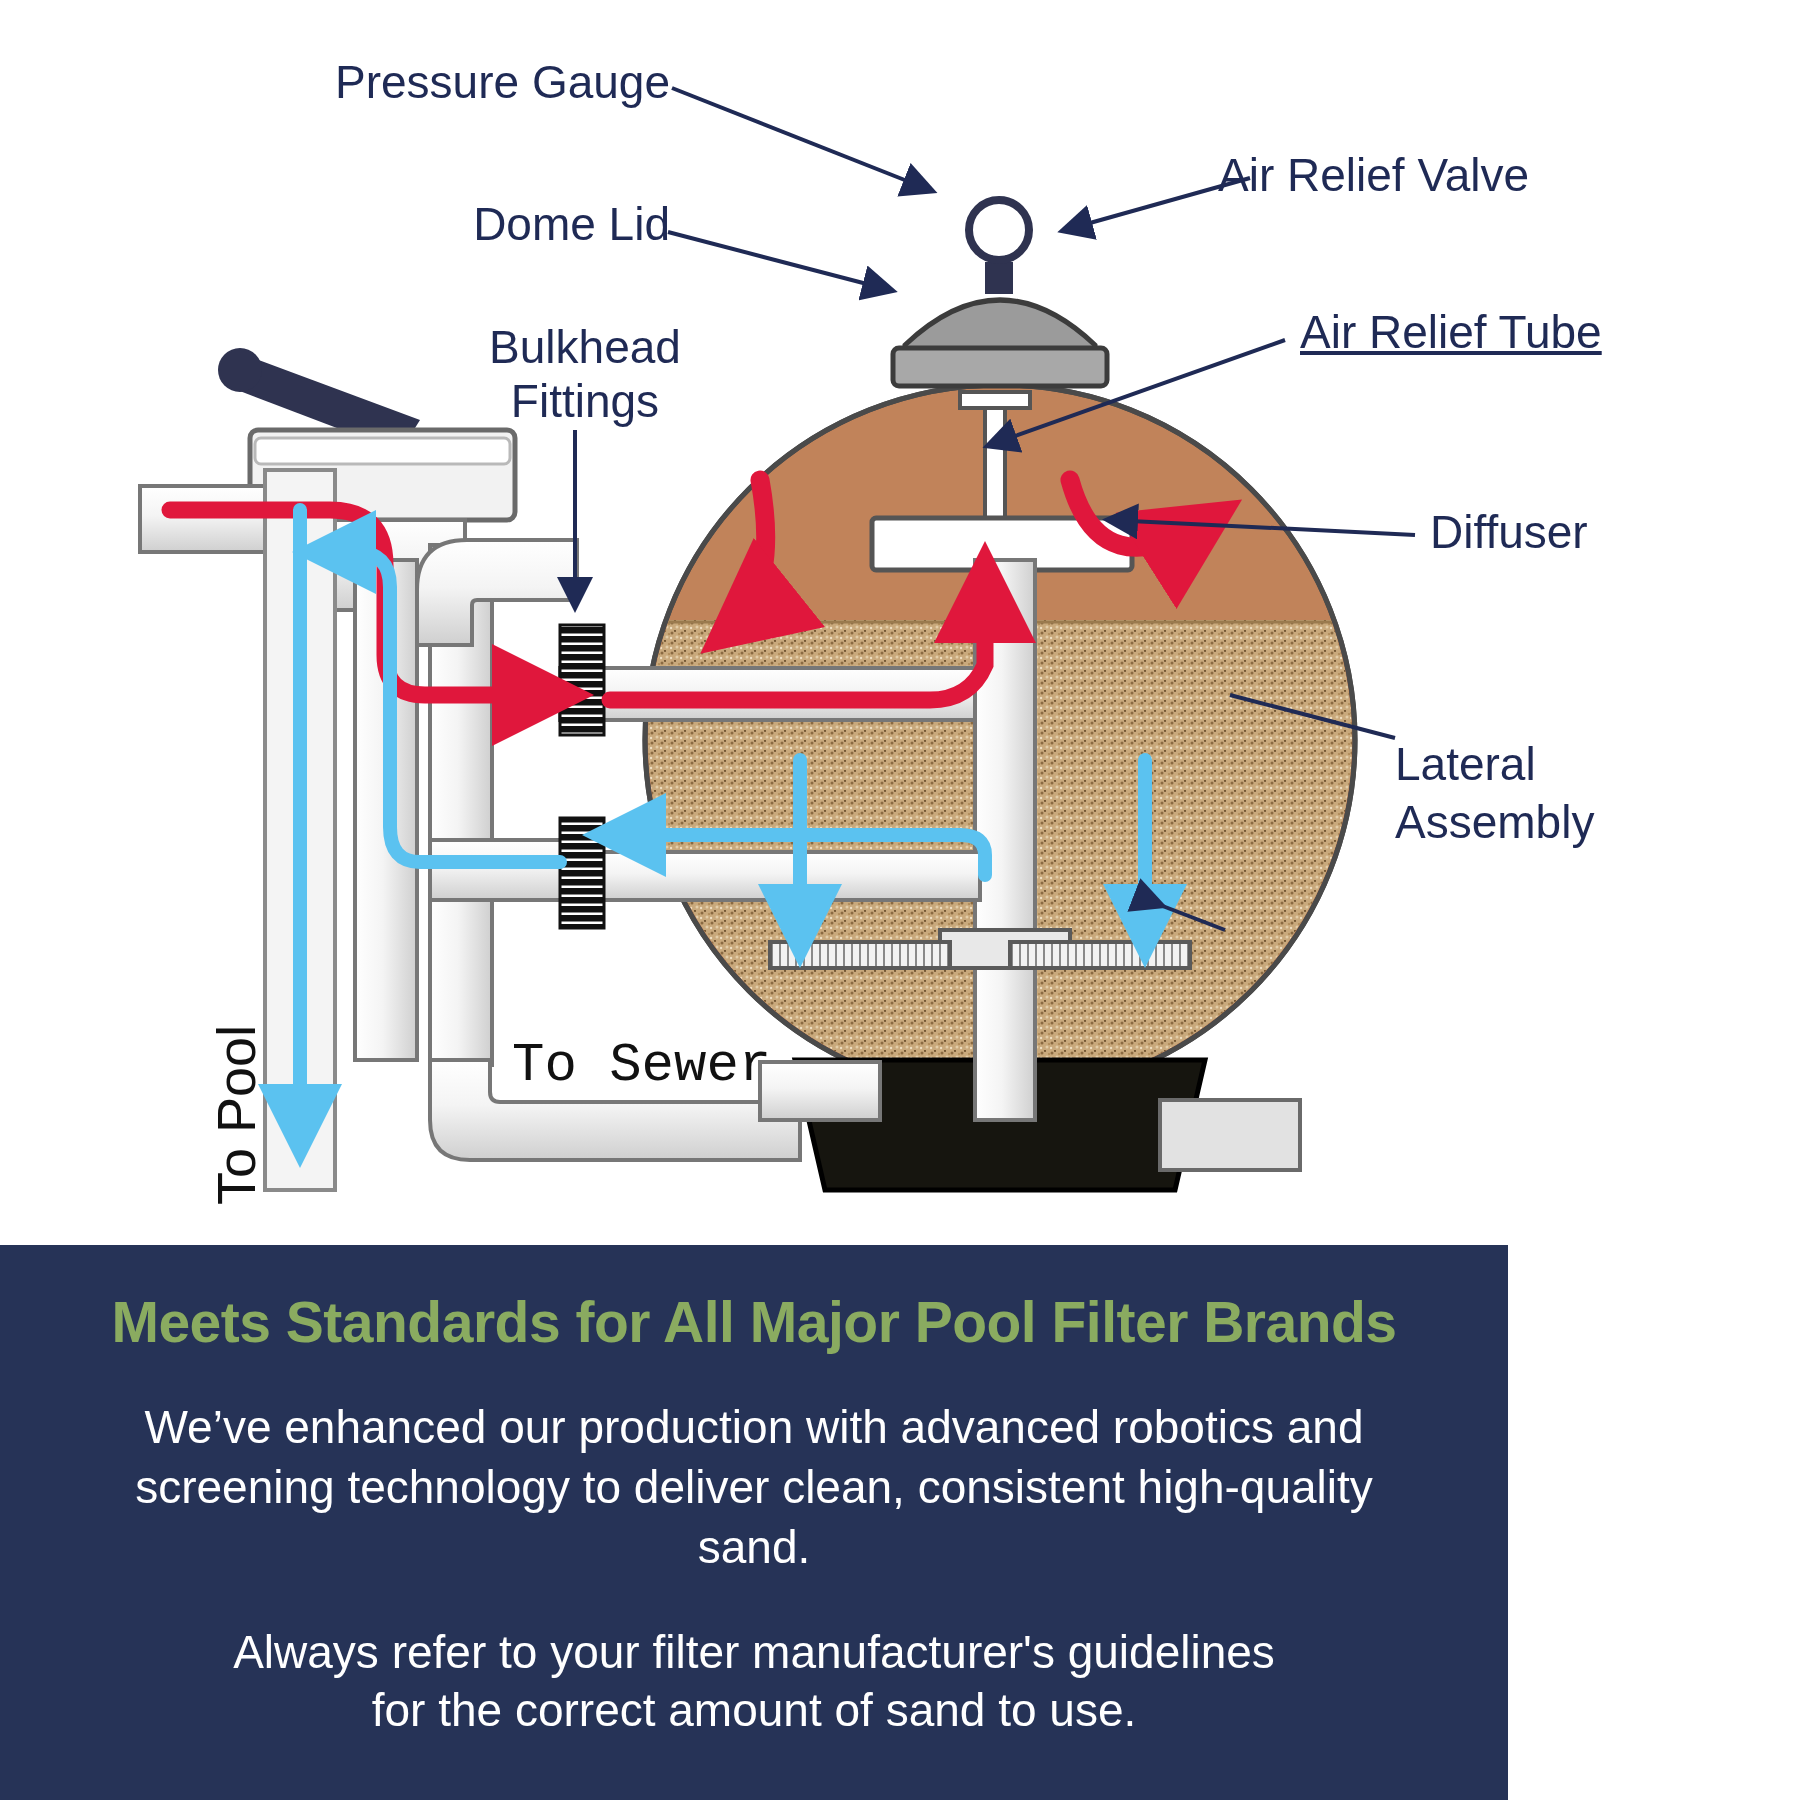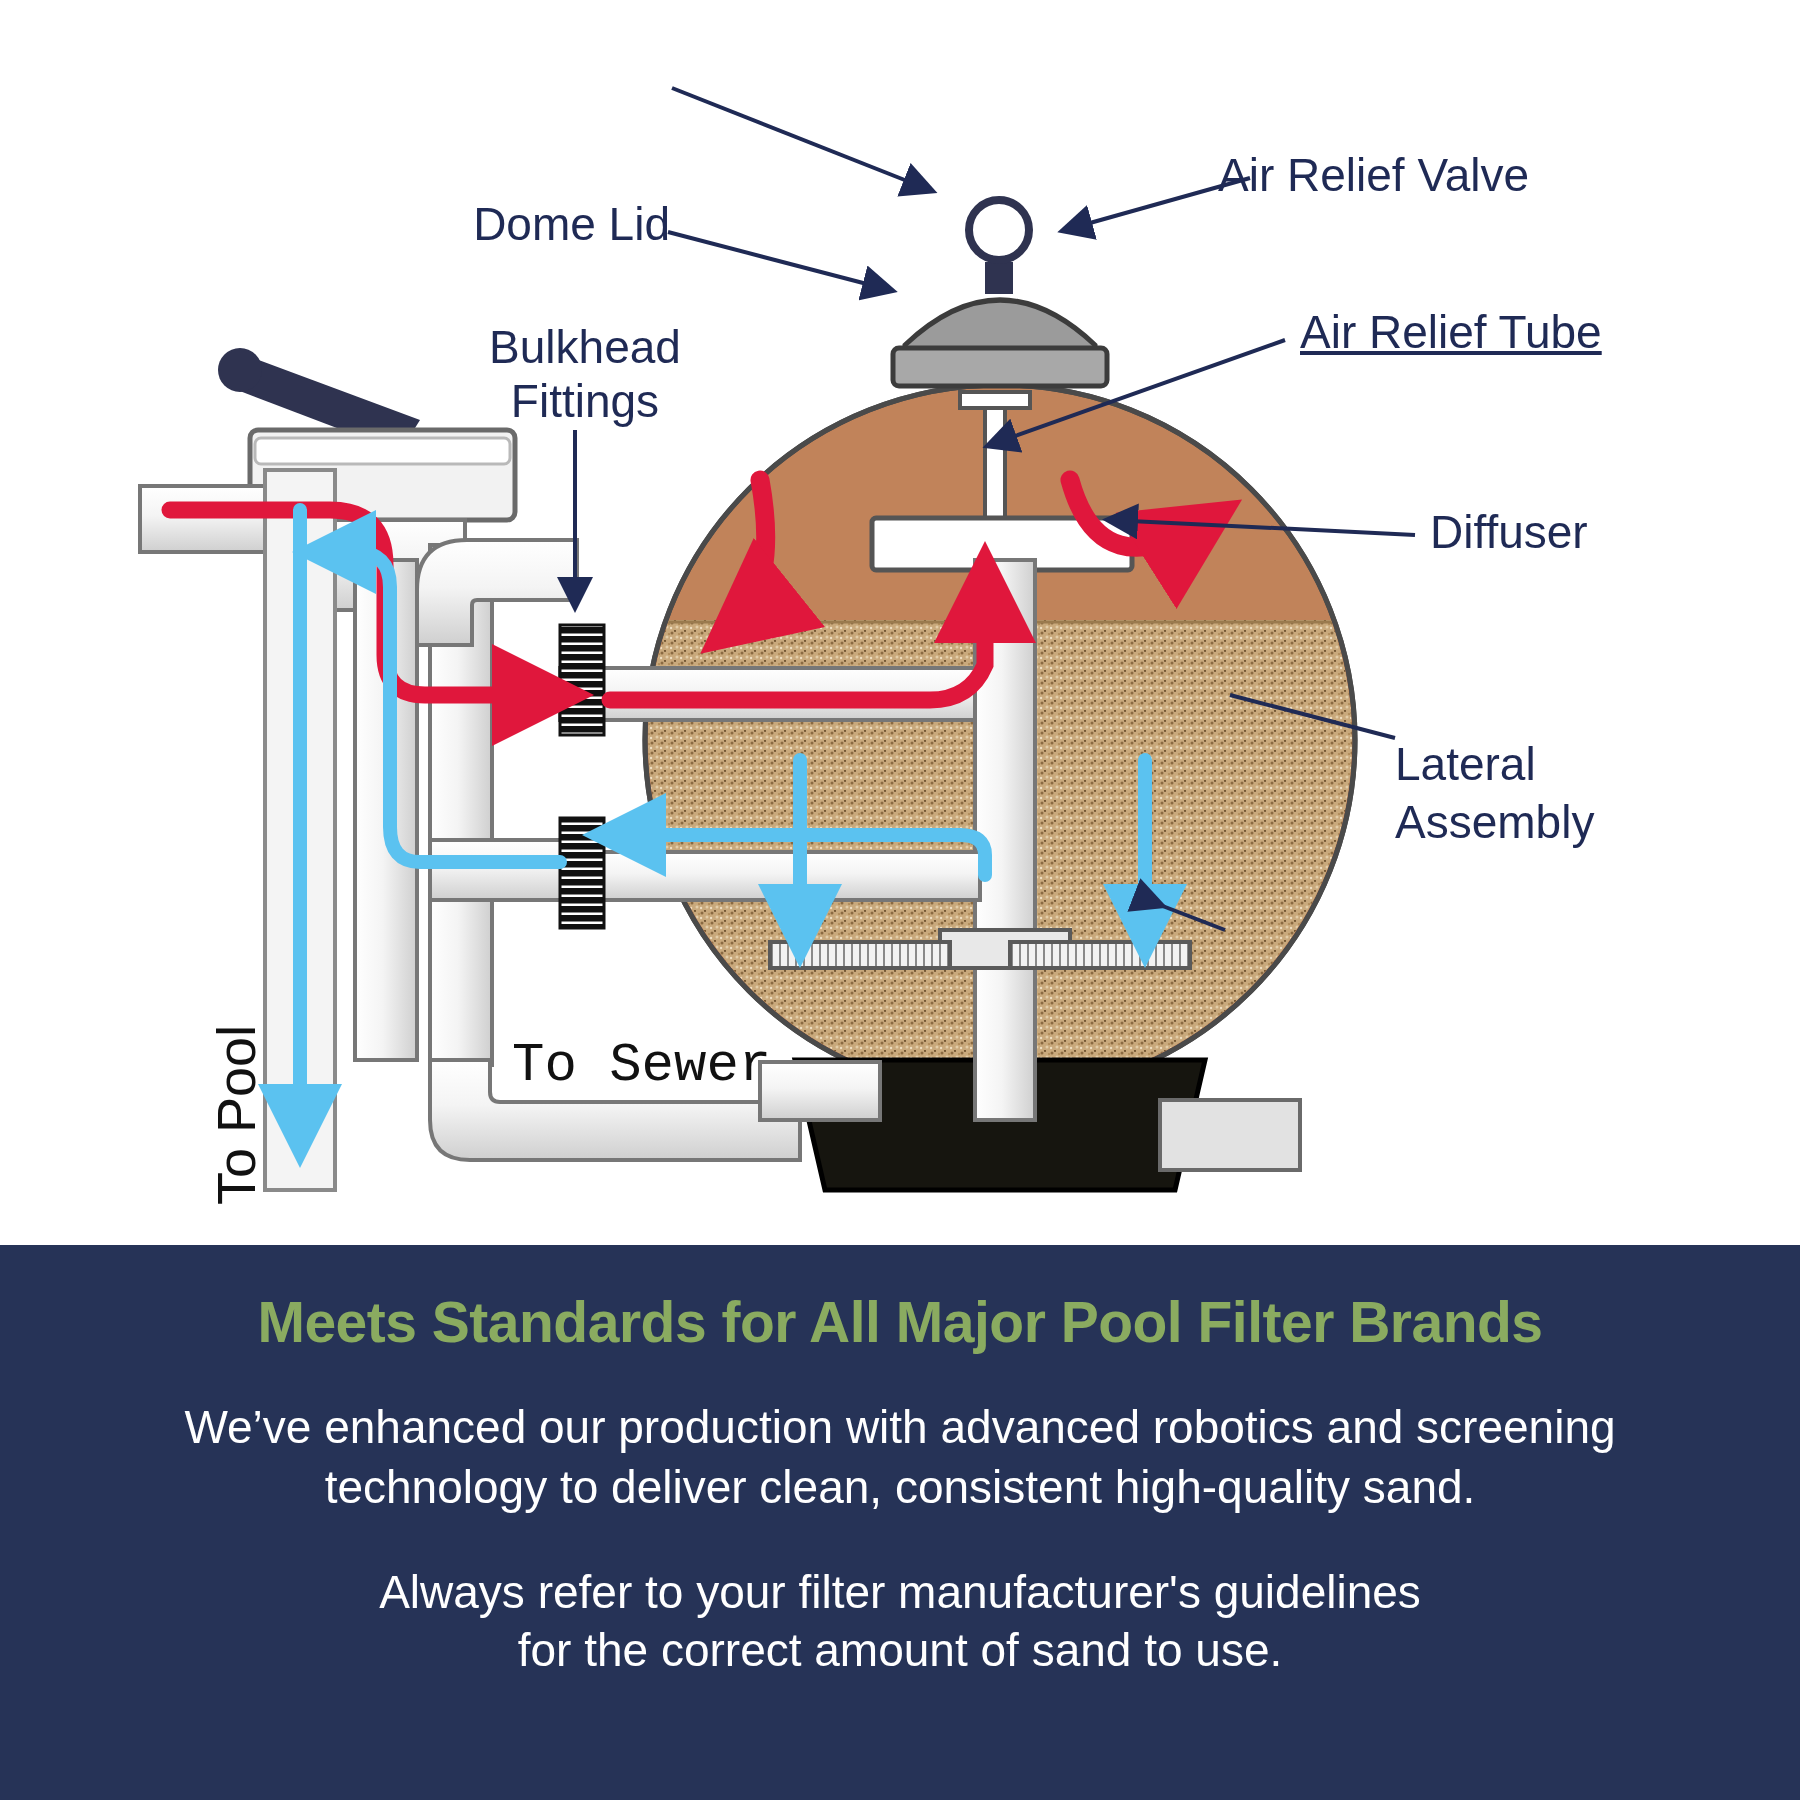--- a/index.html
+++ b/index.html
@@ -39,21 +39,21 @@
   }
   .to-sewer-label{
     position:absolute;
     color:#111111;
     font-size:54px;
     font-family:Liberation Mono, monospace;
     white-space:pre;
   }
 
   .banner{
-    position:absolute;left:0;top:1245px;width:1800px;height:555px;
+    position:absolute;left:0;top:1245px;width:1508px;height:555px;
     background:#263357;
     color:#ffffff;
     text-align:center;
   }
   .banner-title{
     color:#8aab60;
     font-size:57px;
     font-weight:bold;
     padding-top:44px;
     letter-spacing:-0.5px;
@@ -207,20 +207,21 @@
       <path d="M668,232 L890,290" marker-end="url(#arrowNavy)"></path>
       <path d="M1250,178 L1065,230" marker-end="url(#arrowNavy)"></path>
       <path d="M1285,340 L990,445" marker-end="url(#arrowNavy)"></path>
       <path d="M1415,535 L1110,520" marker-end="url(#arrowNavy)"></path>
       <path d="M1395,738 L1230,695"></path>
       <path d="M1160,905 L1225,930" marker-start="url(#arrowNavy)"></path>
       <path d="M575,430 L575,605" marker-end="url(#arrowNavy)"></path>
     </g>
   </svg>
 
+  <div class="label r" style="left:230px;top:55px;width:440px;">Pressure Gauge</div>
   <div class="label r" style="left:300px;top:197px;width:370px;">Dome Lid</div>
   <div class="label c" style="left:440px;top:320px;width:290px;white-space:pre-line;">Bulkhead
 Fittings</div>
 
   <div class="label" style="left:1218px;top:148px;width:470px;">Air Relief Valve</div>
   <div class="label" style="left:1300px;top:305px;width:470px;text-decoration:underline;">Air Relief Tube</div>
   <div class="label" style="left:1430px;top:505px;width:350px;">Diffuser</div>
   <div class="label" style="left:1395px;top:735px;width:340px;white-space:pre-line;line-height:58px;">Lateral
 Assembly</div>
 

